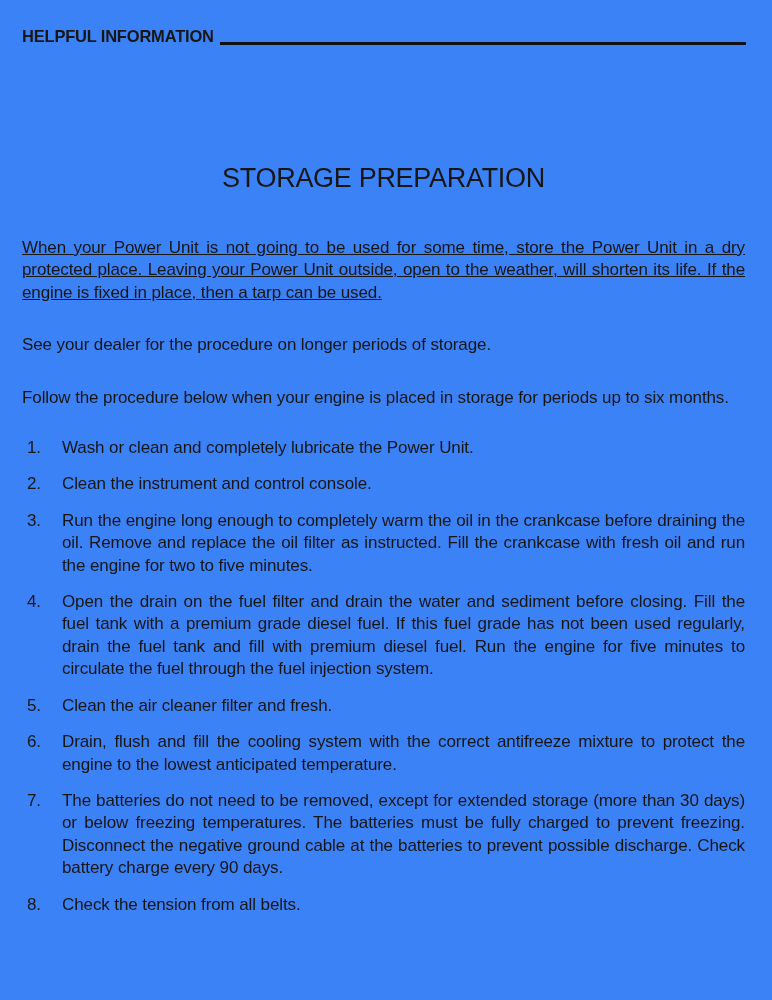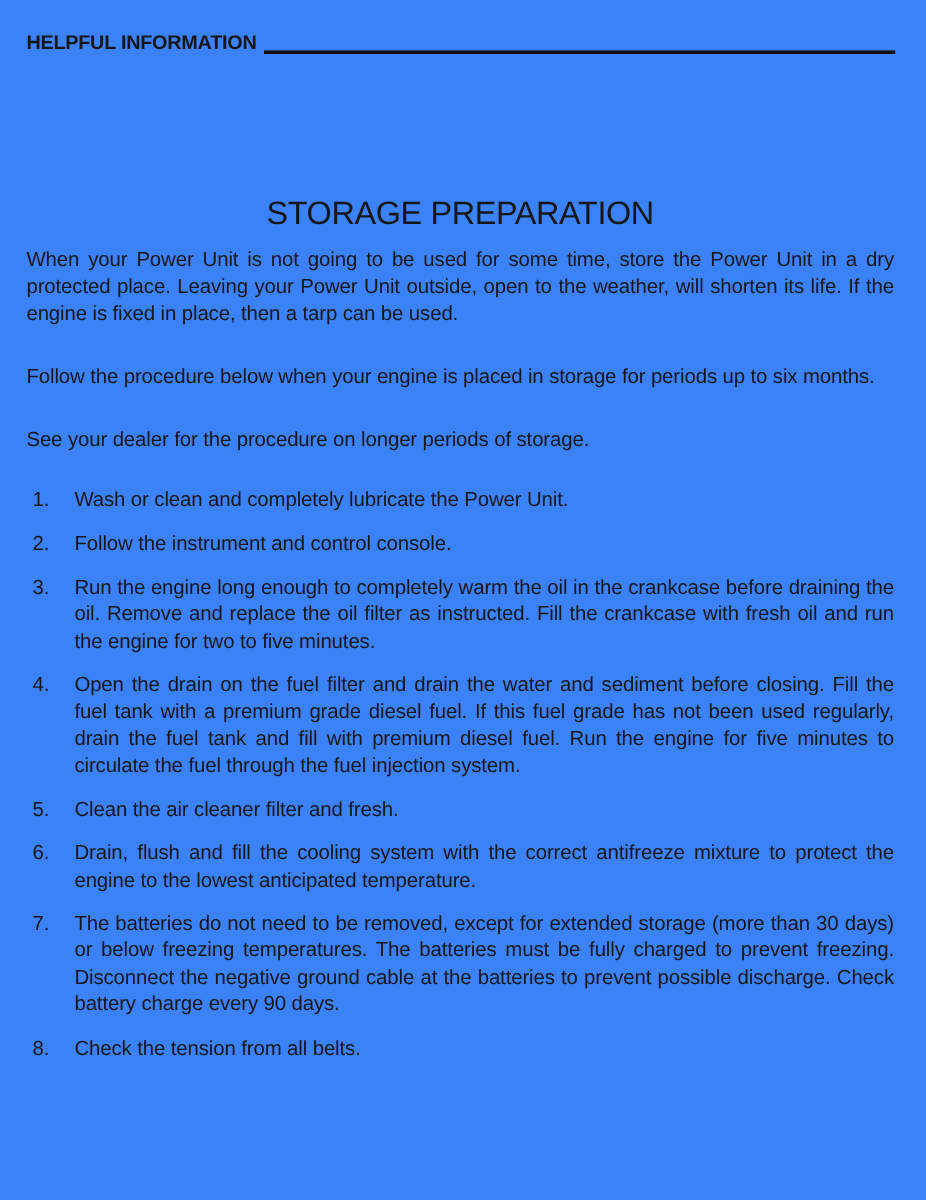--- a/index.html
+++ b/index.html
@@ -47,21 +47,22 @@
   .body-text {
     font-size: 17px;
     line-height: 22.4px;
     letter-spacing: -0.1px;
   }
   p.para {
     margin: 30px 27px 0 22px;
     text-align: justify;
   }
   p.para.first {
-    margin-top: 13px;
+    margin-top: 44px;
+    text-decoration: underline;
   }
   ol.steps {
     list-style: none;
     margin: 28px 27px 0 22px;
     padding: 0;
   }
   ol.steps li {
     display: flex;
     margin-top: 14px;
   }
@@ -84,31 +85,31 @@
 <div class="page">
 
   <div class="header-row">
     <span class="header-label">HELPFUL INFORMATION</span>
     <span class="header-rule"></span>
   </div>
 
   <h1 class="doc-title">STORAGE PREPARATION</h1>
 
   <p class="para first body-text">When your Power Unit is not going to be used for some time, store the Power Unit in a dry protected place. Leaving your Power Unit outside, open to the weather, will shorten its life. If the engine is fixed in place, then a tarp can be used.</p>
+  <p class="para body-text">See your dealer for the procedure on longer periods of storage.</p>
   <p class="para body-text">Follow the procedure below when your engine is placed in storage for periods up to six months.</p>
-  <p class="para body-text">See your dealer for the procedure on longer periods of storage.</p>
 
   <ol class="steps body-text">
     <li>
       <span class="step-num">1.</span>
       <span class="step-text">Wash or clean and completely lubricate the Power Unit.</span>
     </li>
     <li>
       <span class="step-num">2.</span>
-      <span class="step-text">Follow the instrument and control console.</span>
+      <span class="step-text">Clean the instrument and control console.</span>
     </li>
     <li>
       <span class="step-num">3.</span>
       <span class="step-text">Run the engine long enough to completely warm the oil in the crankcase before draining the oil. Remove and replace the oil filter as instructed. Fill the crankcase with fresh oil and run the engine for two to five minutes.</span>
     </li>
     <li>
       <span class="step-num">4.</span>
       <span class="step-text">Open the drain on the fuel filter and drain the water and sediment before closing. Fill the fuel tank with a premium grade diesel fuel. If this fuel grade has not been used regularly, drain the fuel tank and fill with premium diesel fuel. Run the engine for five minutes to circulate the fuel through the fuel injection system.</span>
     </li>
     <li>

